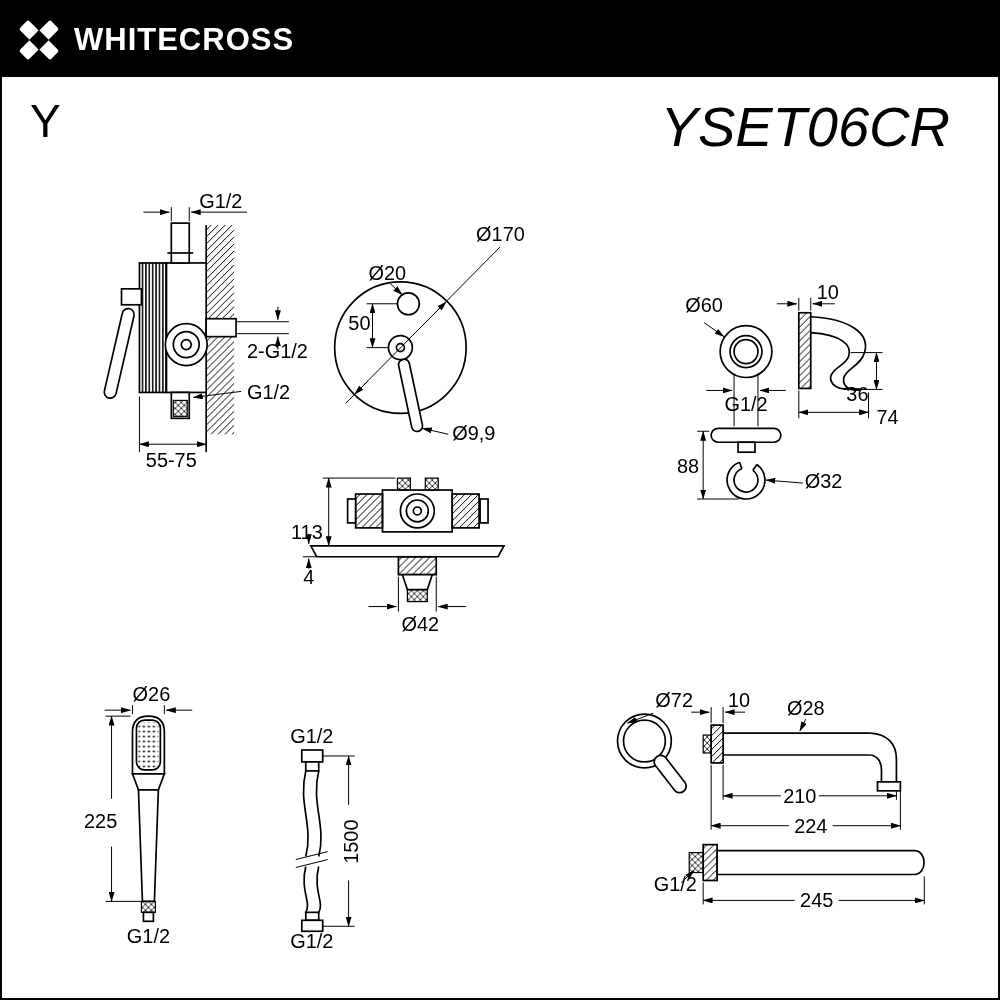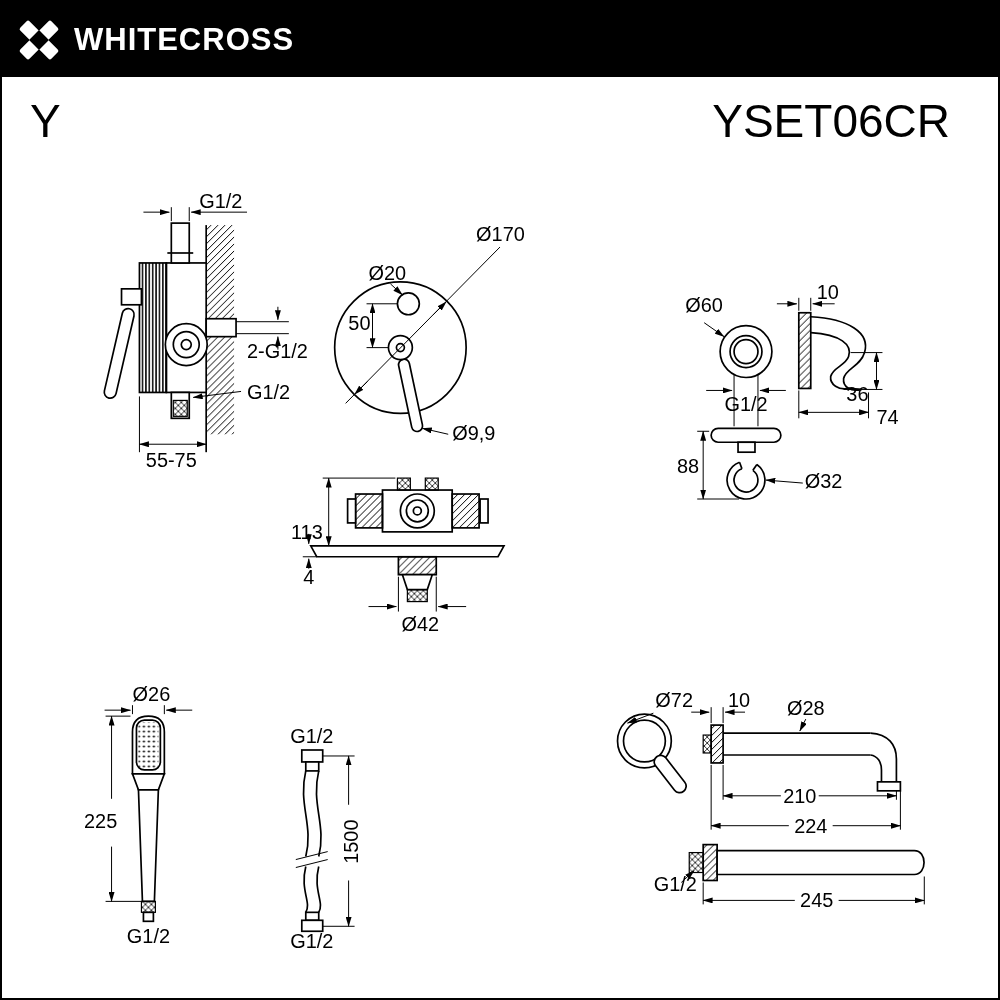--- a/index.html
+++ b/index.html
@@ -8,21 +8,21 @@
     position:relative; width:1000px; height:1000px; background:#fff;
     border:2px solid #000; overflow:hidden;
     font-family:"Liberation Sans", sans-serif; color:#000;
   }
   .header {
     position:absolute; top:0; left:0; width:100%; height:75px;
     background:#000; display:flex; align-items:center; gap:12px; padding-left:14px;
   }
   .brand { color:#fff; font-size:31px; font-weight:bold; letter-spacing:1px; }
   .series { position:absolute; left:28px; top:92px; font-size:46px; }
-  .model  { position:absolute; right:48px; top:92px; font-size:46px; }
+  .model  { position:absolute; right:48px; top:92px; font-size:56px;font-style:italic; }
   svg.drawings { position:absolute; left:0; top:0; width:996px; height:996px; }
   .part  { fill:none; stroke:#000; stroke-width:1.7; }
   .partf { fill:#fff; stroke:#000; stroke-width:1.7; }
   .dim   { fill:none; stroke:#000; stroke-width:1; }
   text.lbl { font-family:"Liberation Sans", sans-serif; font-size:20px; fill:#000; }
 </style>
 </head>
 <body>
 
 <div class="page">

